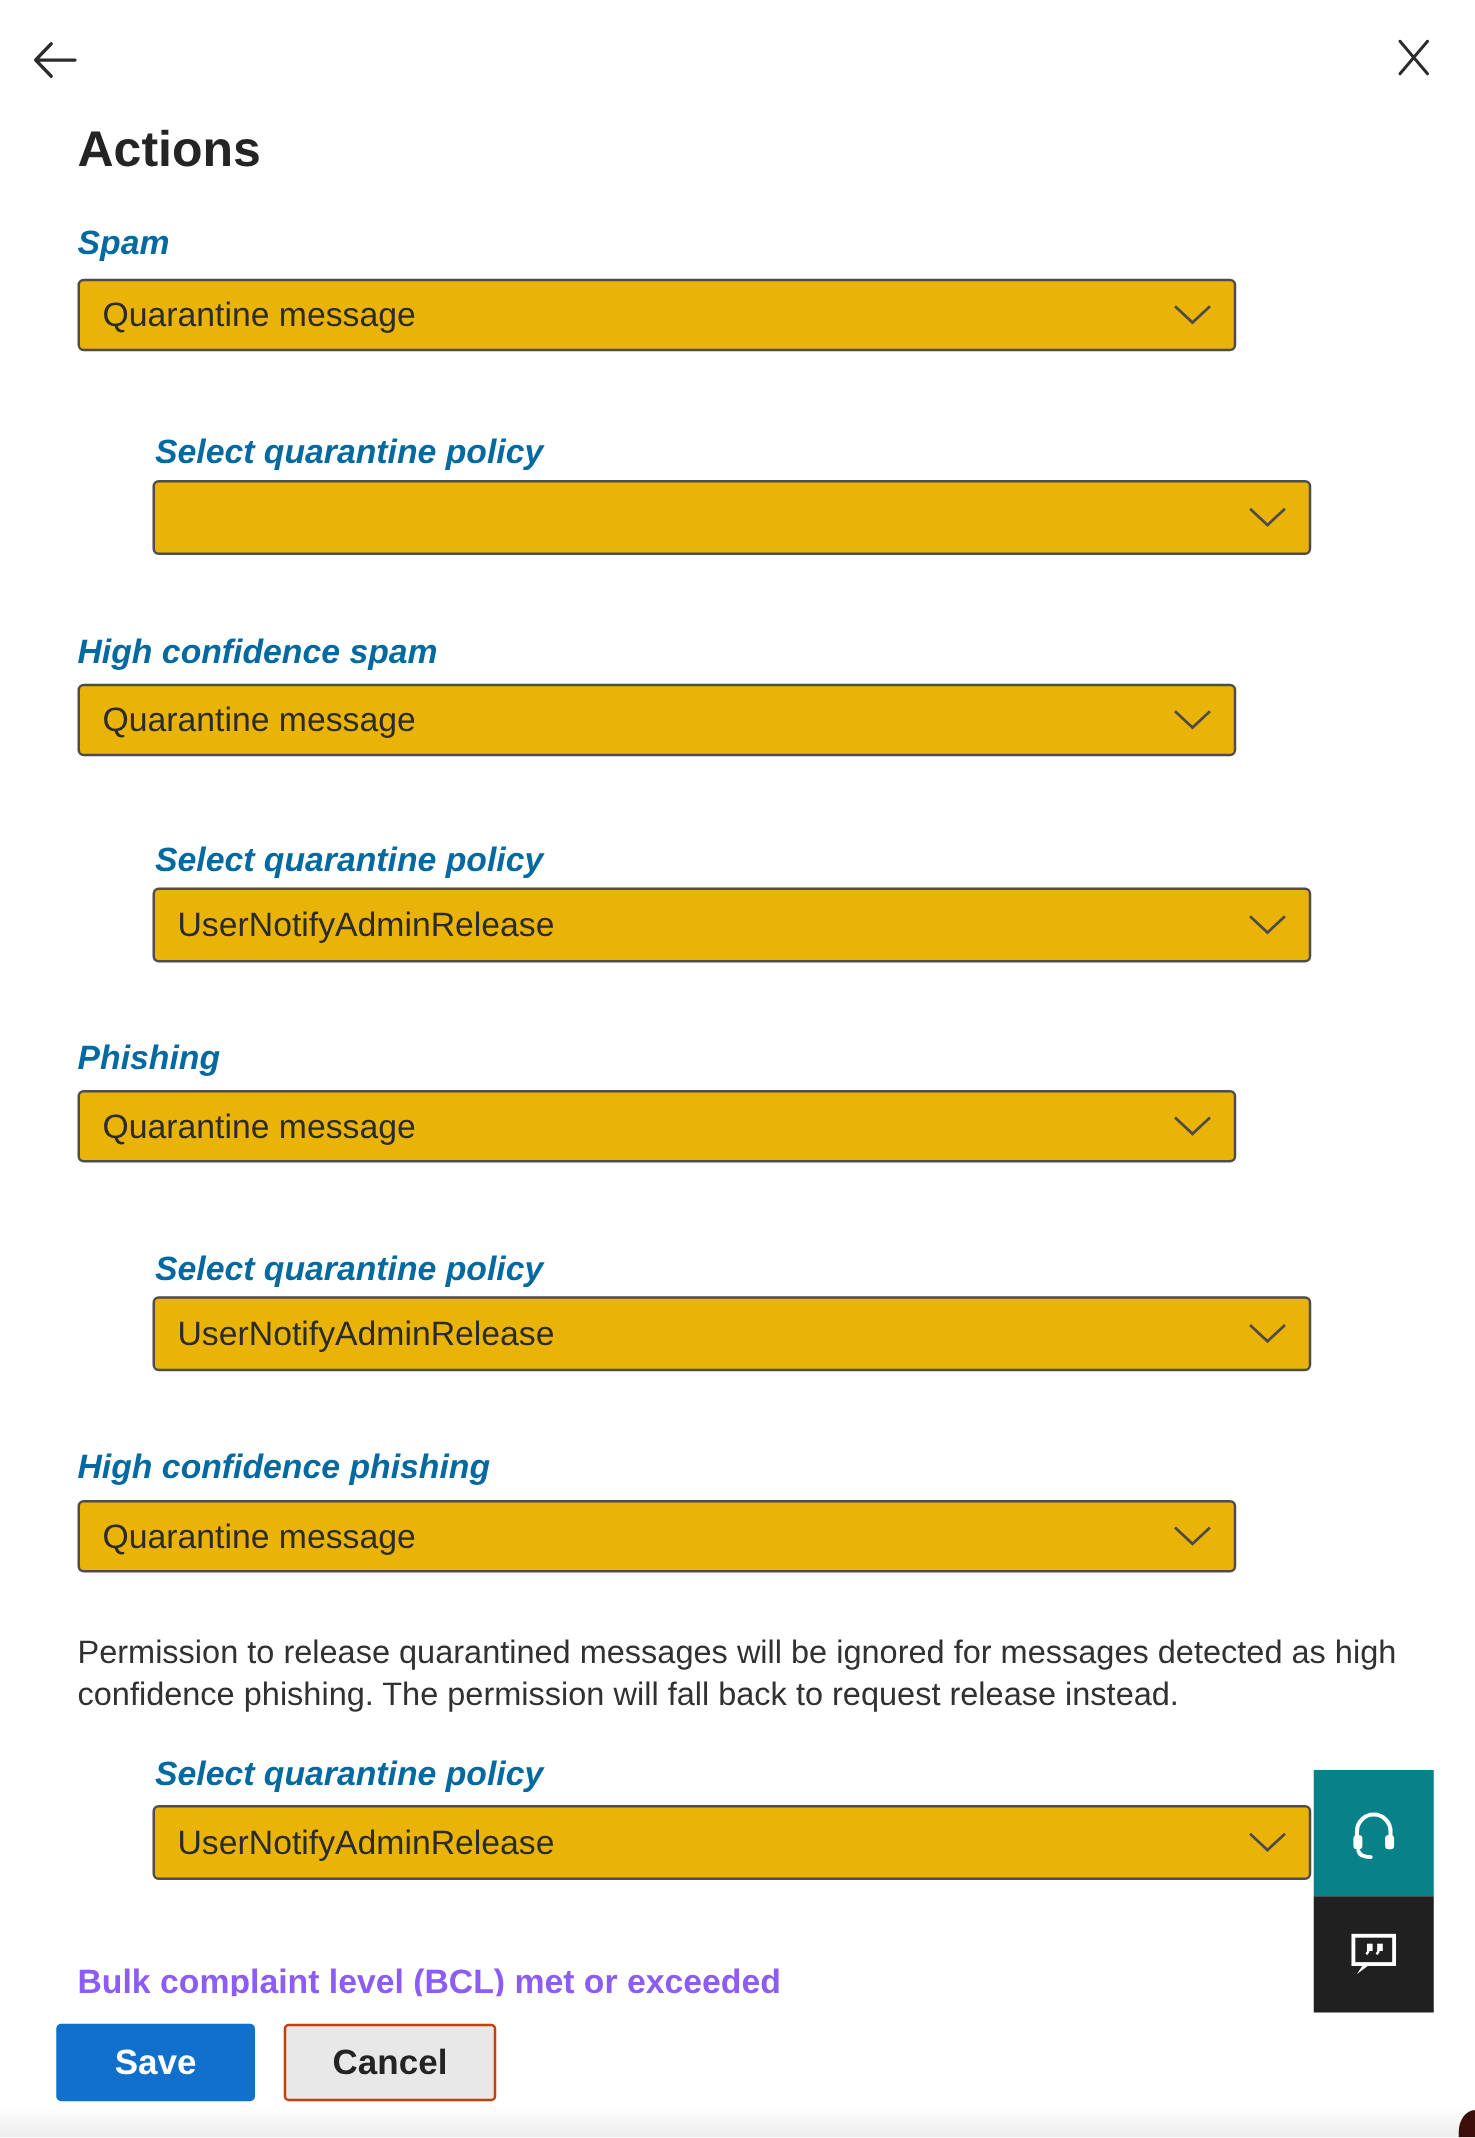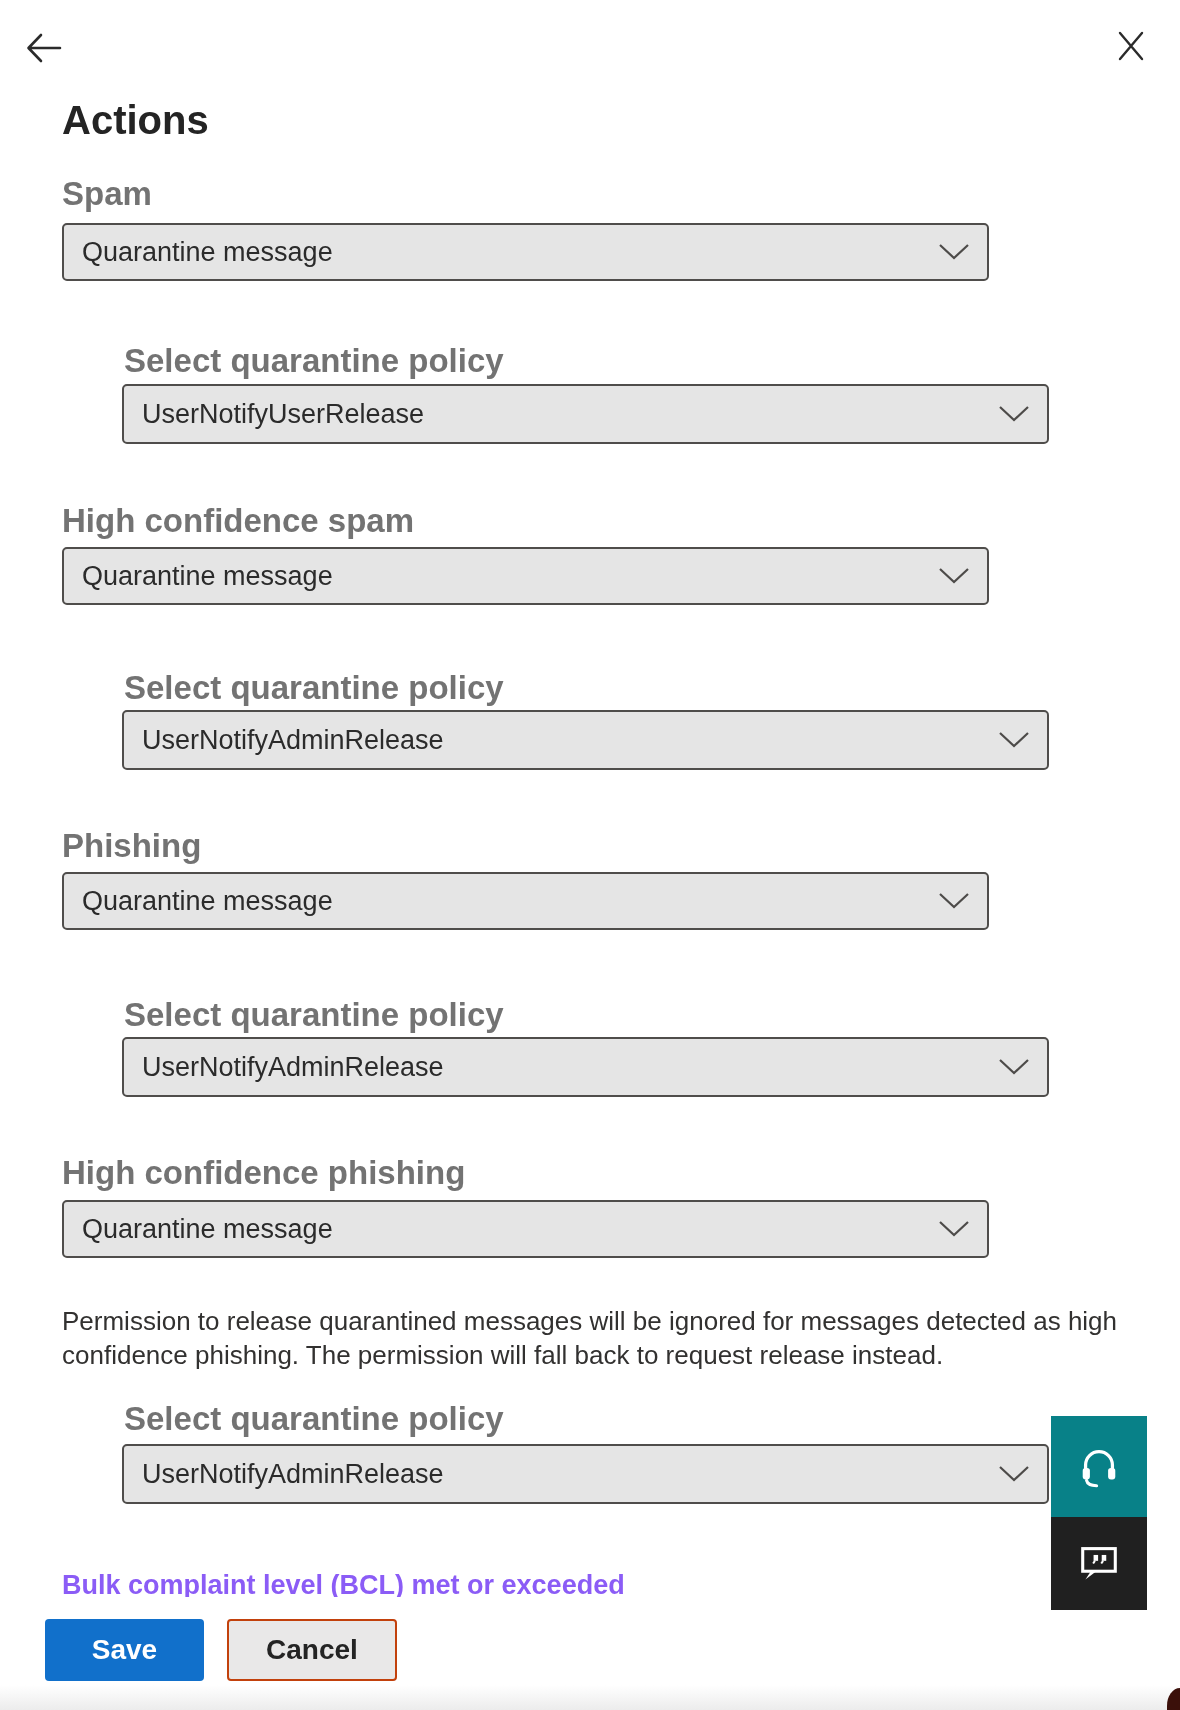--- a/index.html
+++ b/index.html
@@ -27,35 +27,36 @@
     left:62px;top:96px;
     margin:0;
     font-size:40px;
     font-weight:700;
     line-height:48px;
     color:#242424;
   }
   .field-label{
     position:absolute;
     left:62px;
-    font-size:33px;
+    font-size:27px;
     font-weight:600;
     line-height:30px;
-    color:#737373;
+    color:#0369a1;
     white-space:nowrap;
+    font-style:italic;
   }
   .field-label.indent{left:124px;text-align:center;}
   .dropdown{
     position:absolute;
     left:62px;
     width:923px;
     height:54px;
     border:2px solid #4f4d4b;
     border-radius:5px;
-    background:#e5e5e5;
+    background:#eab308;
     display:flex;
     align-items:center;
     cursor:pointer;
   }
   .dropdown.indent{left:122px;}
   .dd-value{
     padding-left:18px;
     font-size:27px;
     font-weight:400;
     color:#2b2b2b;
@@ -169,21 +170,20 @@
     <span class="dd-value">Quarantine message</span>
     <span class="chevron">
       <svg width="30" height="16" viewBox="0 0 30 16">
           <polyline points="1,1 15,14 29,1" fill="none" stroke="#4d4b49" stroke-width="2.2"></polyline>
         </svg>
     </span>
   </div>
 
   <div class="field-label indent" style="top:346px">Select quarantine policy</div>
   <div class="dropdown indent" style="top:384px;height:56px">
-    <span class="dd-value">UserNotifyUserRelease</span>
     <span class="chevron">
       <svg width="30" height="16" viewBox="0 0 30 16">
           <polyline points="1,1 15,14 29,1" fill="none" stroke="#4d4b49" stroke-width="2.2"></polyline>
         </svg>
     </span>
   </div>
 
   <div class="field-label" style="top:506px">High confidence spam</div>
   <div class="dropdown" style="top:547px">
     <span class="dd-value">Quarantine message</span>

